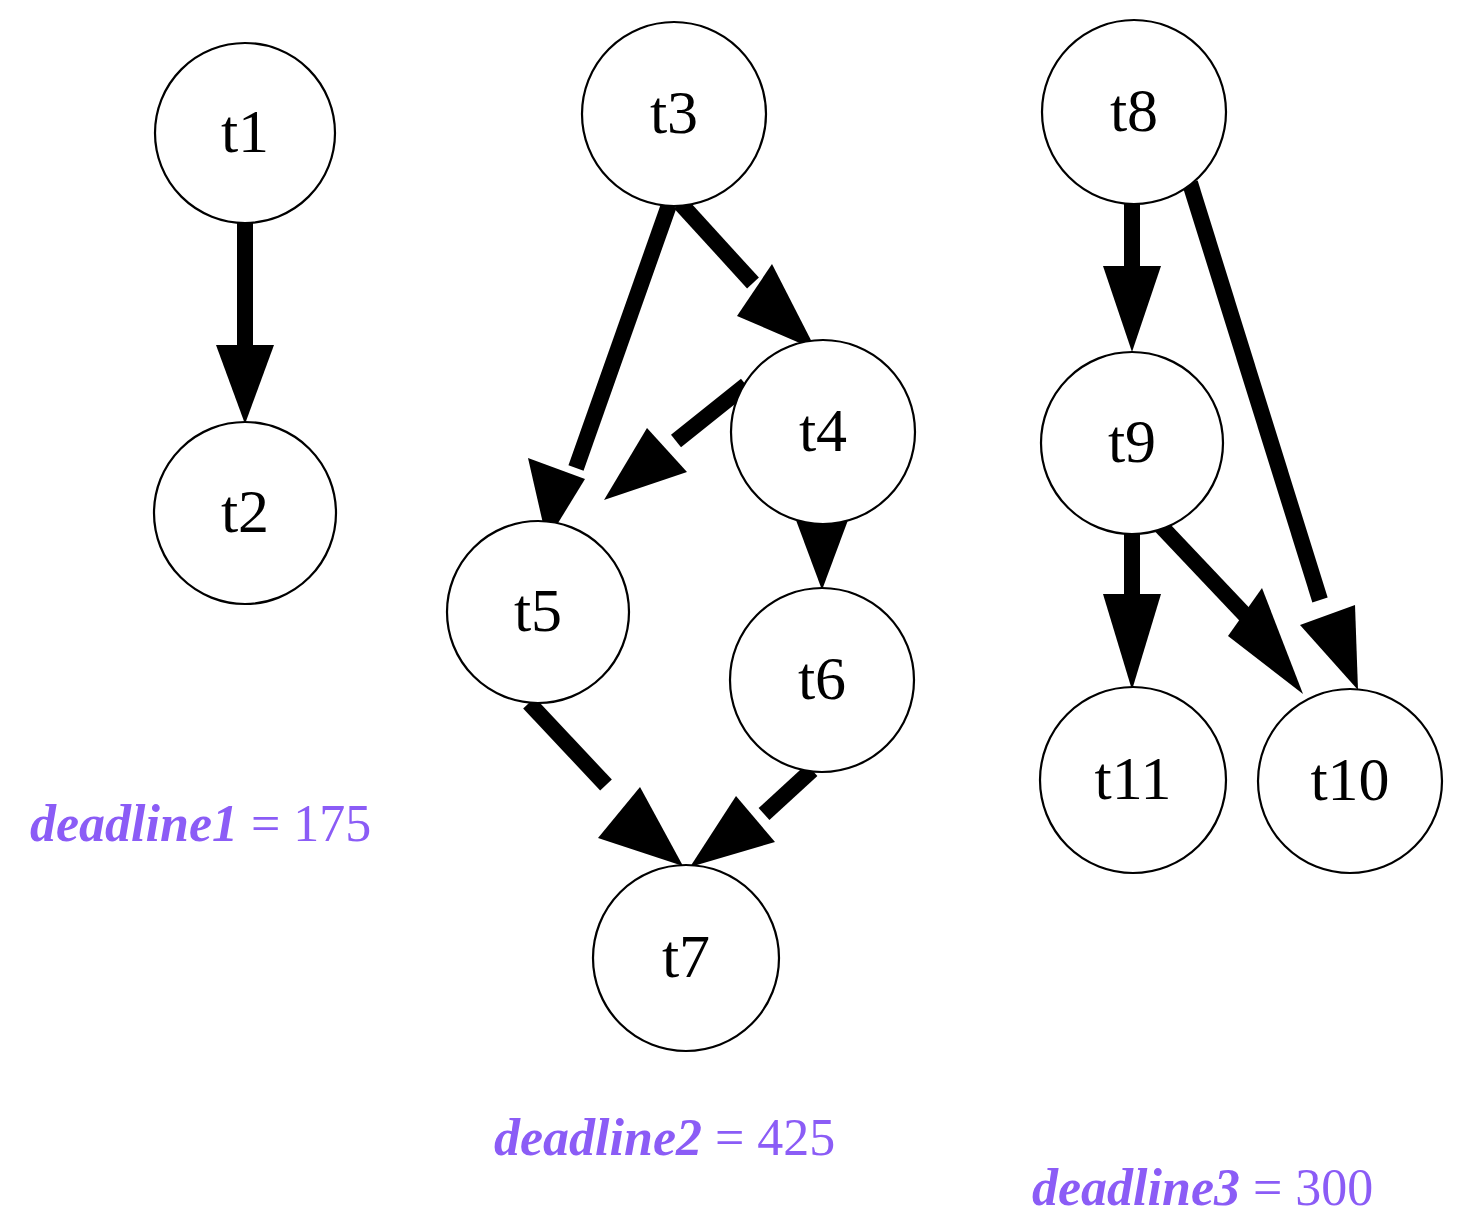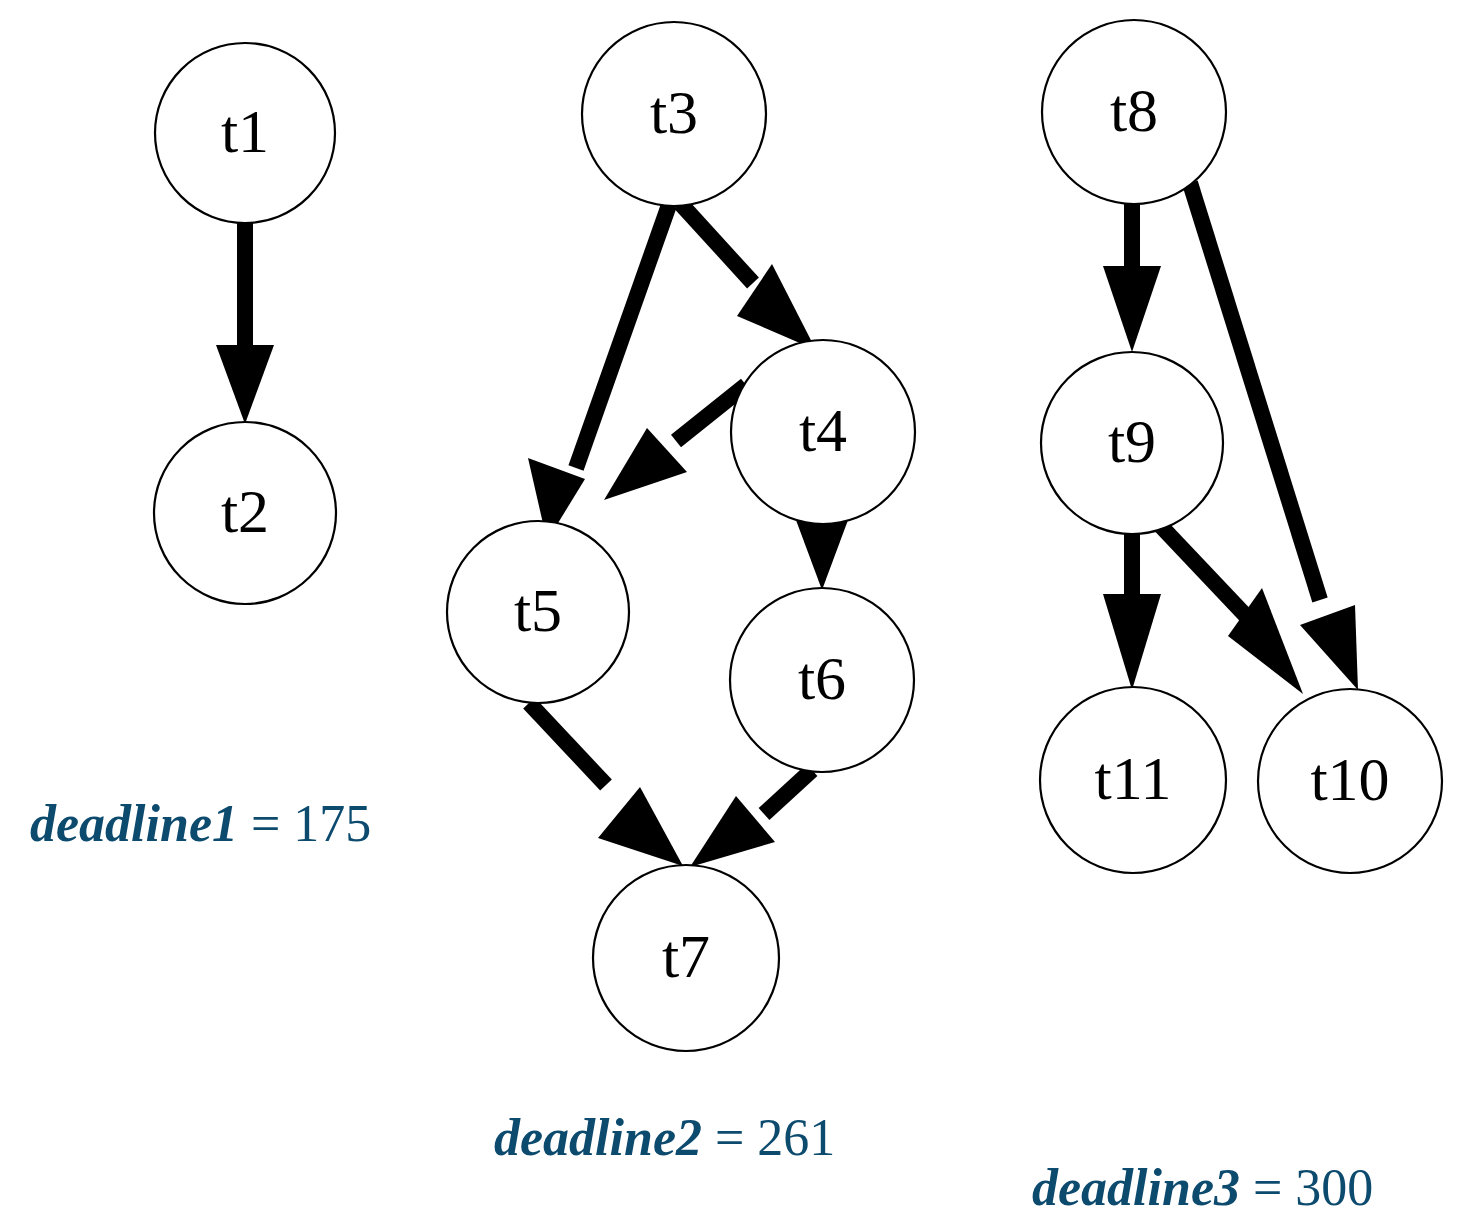--- a/index.html
+++ b/index.html
@@ -39,21 +39,21 @@
     fill: none;
     stroke-linecap: butt;
   }
   .edge-head {
     fill: #000000;
     stroke: none;
   }
   .deadline {
     position: absolute;
     white-space: nowrap;
-    color: #0c4a6e;
+    color: #8b5cf6;
     font-family: "Liberation Serif", "DejaVu Serif", serif;
     font-size: 52px;
     line-height: 1;
   }
   .deadline .dl-name {
     font-weight: bold;
     font-style: italic;
   }
   .deadline .dl-eq {
     font-weight: normal;
@@ -174,18 +174,18 @@
     <text class="node-label" x="1350" y="786">t10</text>
   </g>
 
 </svg>
 
 <div class="deadline" id="d1">
   <span class="dl-name">deadline1</span><span class="dl-eq"> =</span>&nbsp;<span class="dl-val">175</span>
 </div>
 
 <div class="deadline" id="d2">
-  <span class="dl-name">deadline2</span><span class="dl-eq"> =</span>&nbsp;<span class="dl-val">261</span>
+  <span class="dl-name">deadline2</span><span class="dl-eq"> =</span>&nbsp;<span class="dl-val">425</span>
 </div>
 
 <div class="deadline" id="d3">
   <span class="dl-name">deadline3</span><span class="dl-eq"> =</span>&nbsp;<span class="dl-val">300</span>
 </div>
 
 </body></html>

